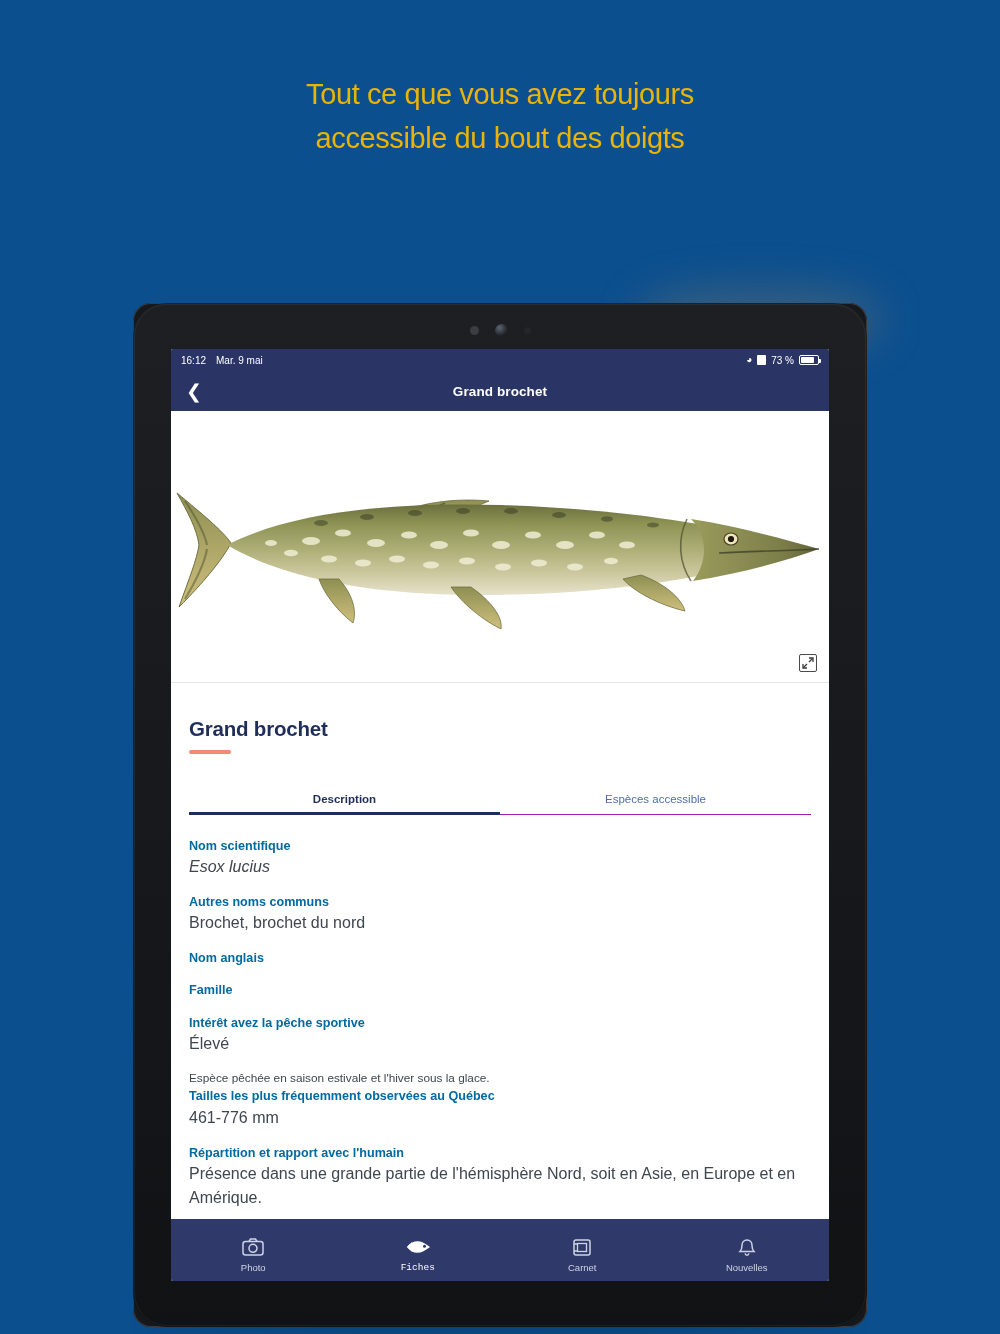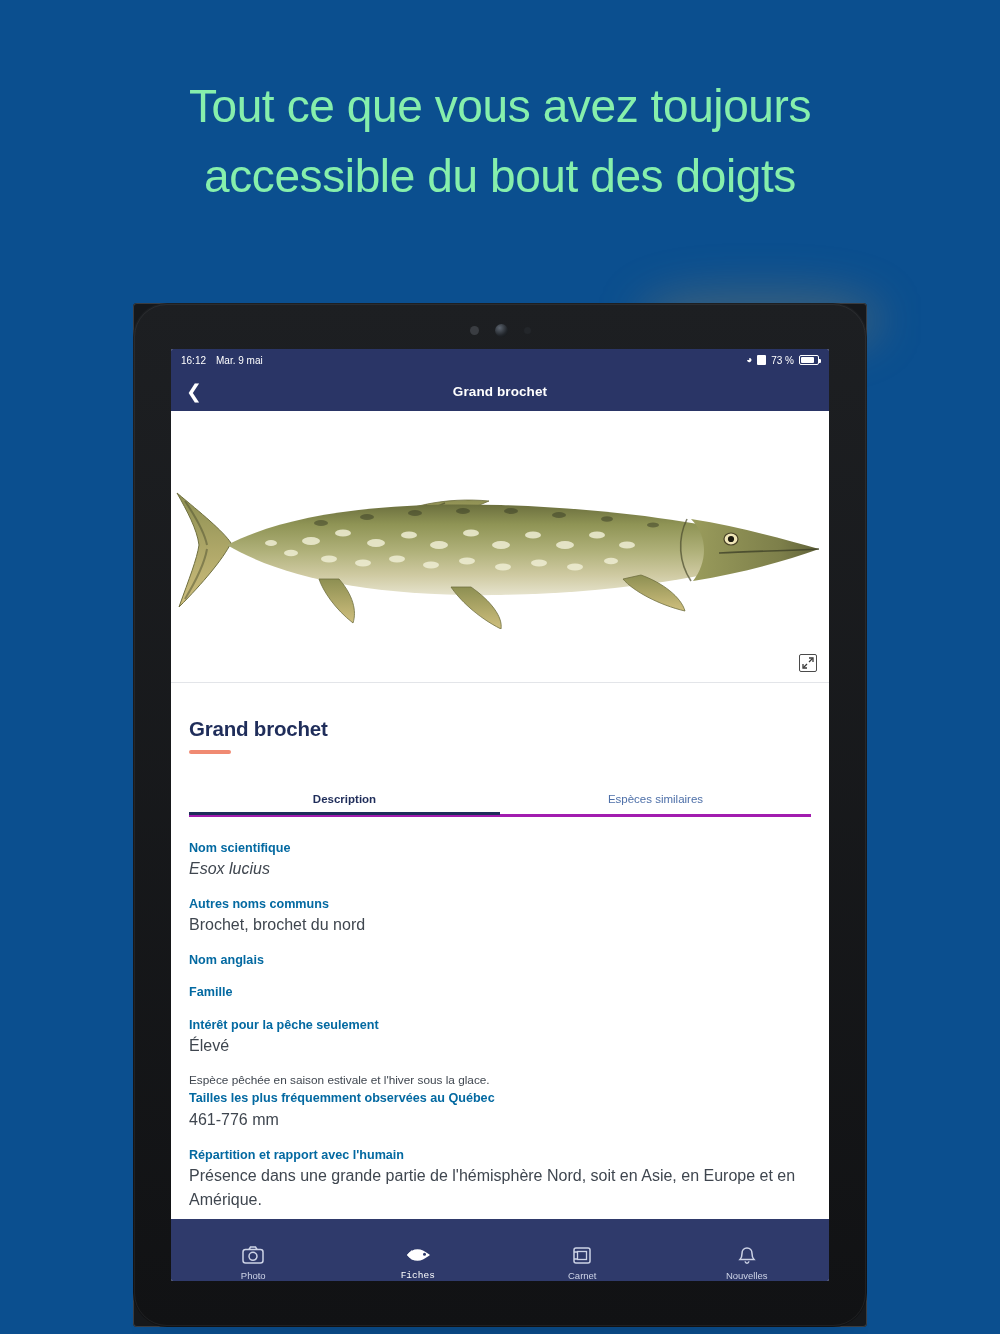--- a/index.html
+++ b/index.html
@@ -10,36 +10,36 @@
     font-family: "Liberation Sans", sans-serif;
     overflow: hidden;
     position: relative;
   }
 
   
   .promo {
     position: absolute;
     top: 72px; left: 0; right: 0;
     text-align: center;
-    color: #86efac;
-    font-size: 46px;
+    color: #eab308;
+    font-size: 29px;
     line-height: 1.52;
     font-weight: 400;
     letter-spacing: -0.4px;
     padding: 0 90px;
   }
   .promo .line { display: block; }
 
   
   .tablet {
     position: absolute;
     left: 133px; top: 303px;
     width: 734px; height: 1024px;
     background: #16181b;
-    border-radius: 4px;
+    border-radius: 18px;
     box-shadow: 0 0 0 1px #3a3c40 inset;
   }
   .tablet-inner-bezel {
     position: absolute;
     inset: 0;
     border-radius: 34px;
     background: linear-gradient(180deg,#1d1f22 0%,#111214 100%);
   }
   .tablet-edge-hi {
     position: absolute;
@@ -160,21 +160,21 @@
   .title-rule {
     width: 42px; height: 3.5px;
     background: #f08a72;
     margin-top: 9px;
     border-radius: 2px;
   }
 
   .tabs {
     display: flex;
     margin-top: 30px;
-    border-bottom: 3px solid #a21caf;
+    border-bottom: 1px solid #a21caf;
   }
   .tab {
     flex: 1;
     text-align: center;
     font-size: 11.5px;
     color: #4d6fa8;
     padding: 9px 0 9px;
     cursor: pointer;
     position: relative;
   }
@@ -207,21 +207,21 @@
   }
 
   
   .tabbar {
     position: absolute;
     left: 0; right: 0; bottom: 0;
     height: 62px;
     background: #2f3a6b;
     display: flex;
     align-items: flex-start;
-    padding-top: 24px;
+    padding-top: 16px;
   }
   .tabitem {
     flex: 1;
     text-align: center;
     color: #cdd3e6;
     font-size: 9.5px;
     cursor: pointer;
   }
   .tabitem.active { color: #ffffff; font-family: Liberation Mono, monospace; }
   .tabicon {
@@ -383,40 +383,40 @@
         </svg>
       </div>
     </div>
 
     <div class="content">
       <h1 class="species-title">Grand brochet</h1>
       <div class="title-rule"></div>
 
       <div class="tabs">
         <div class="tab active">Description</div>
-        <div class="tab">Espèces similaires</div>
+        <div class="tab">Espèces accessible</div>
       </div>
 
       <div class="fields">
         <div class="field">
           <div class="field-label">Nom scientifique</div>
           <div class="field-value italic">Esox lucius</div>
         </div>
         <div class="field">
           <div class="field-label">Autres noms communs</div>
           <div class="field-value">Brochet, brochet du nord</div>
         </div>
         <div class="field">
           <div class="field-label">Nom anglais</div>
         </div>
         <div class="field">
           <div class="field-label">Famille</div>
         </div>
         <div class="field">
-          <div class="field-label">Intérêt pour la pêche seulement</div>
+          <div class="field-label">Intérêt avez la pêche sportive</div>
           <div class="field-value">Élevé</div>
         </div>
 
         <div class="para">Espèce pêchée en saison estivale et l'hiver sous la glace.</div>
 
         <div class="field">
           <div class="field-label">Tailles les plus fréquemment observées au Québec</div>
           <div class="field-value">461-776 mm</div>
         </div>
         <div class="field">

